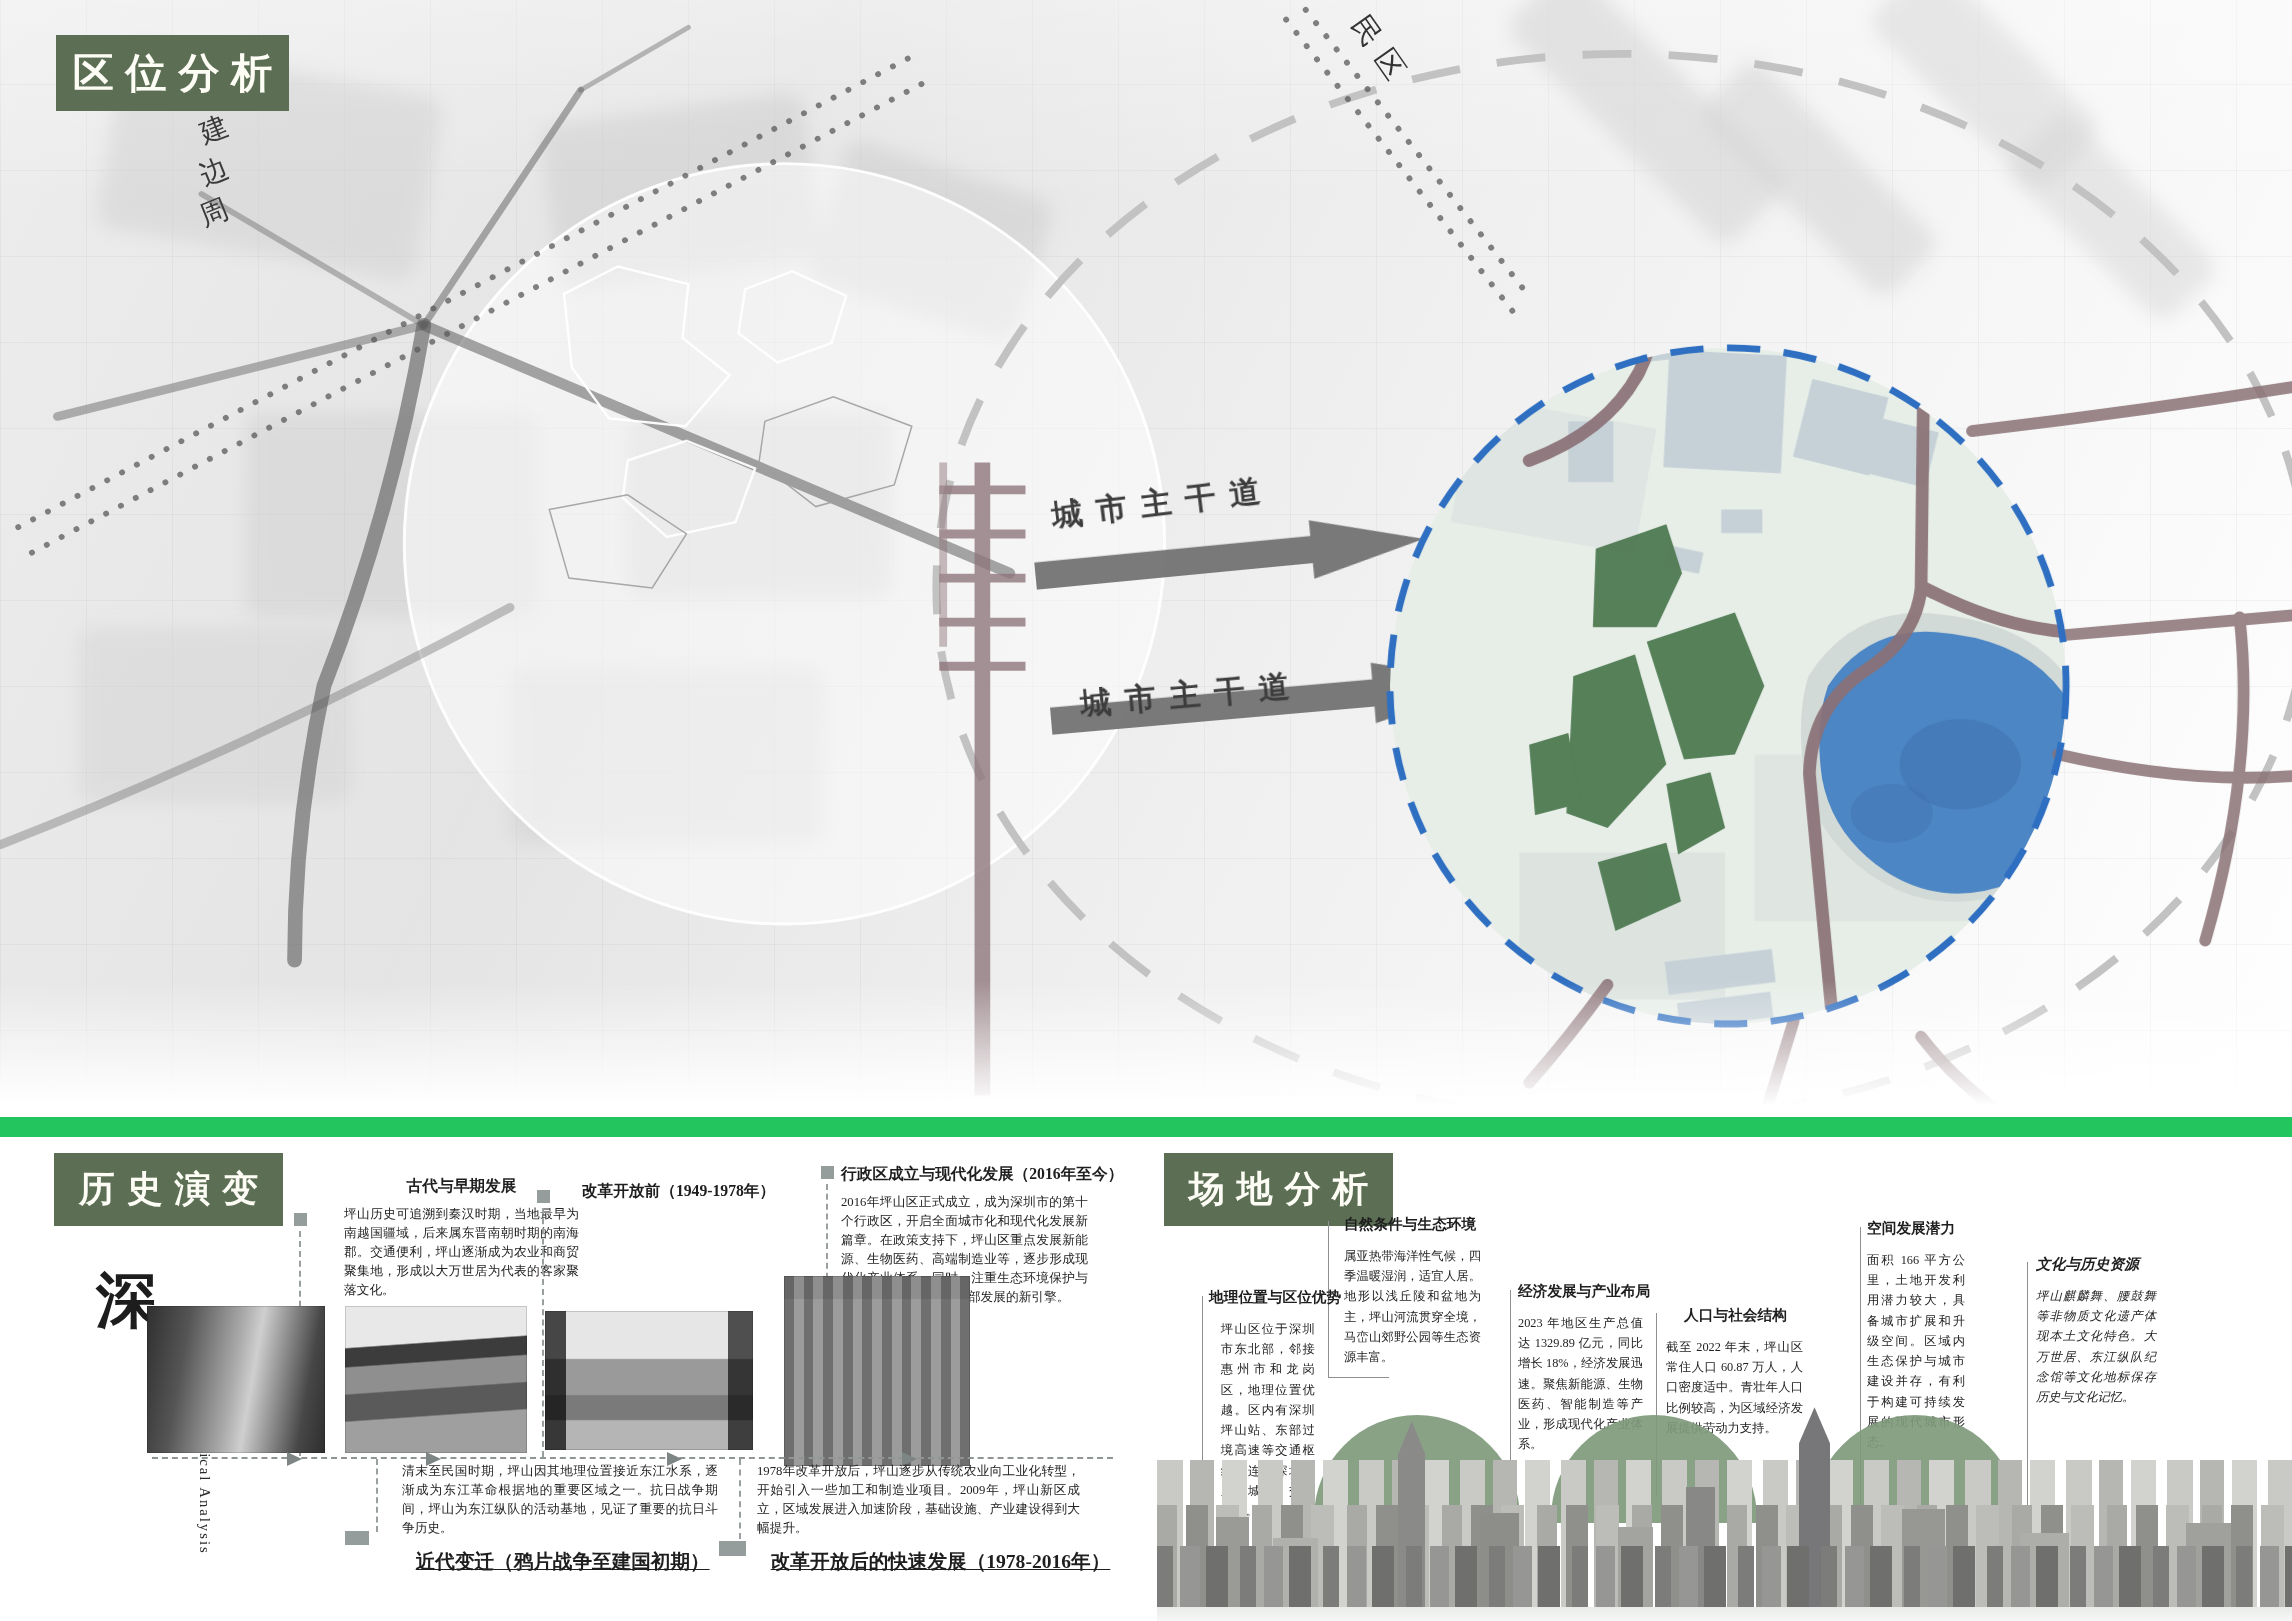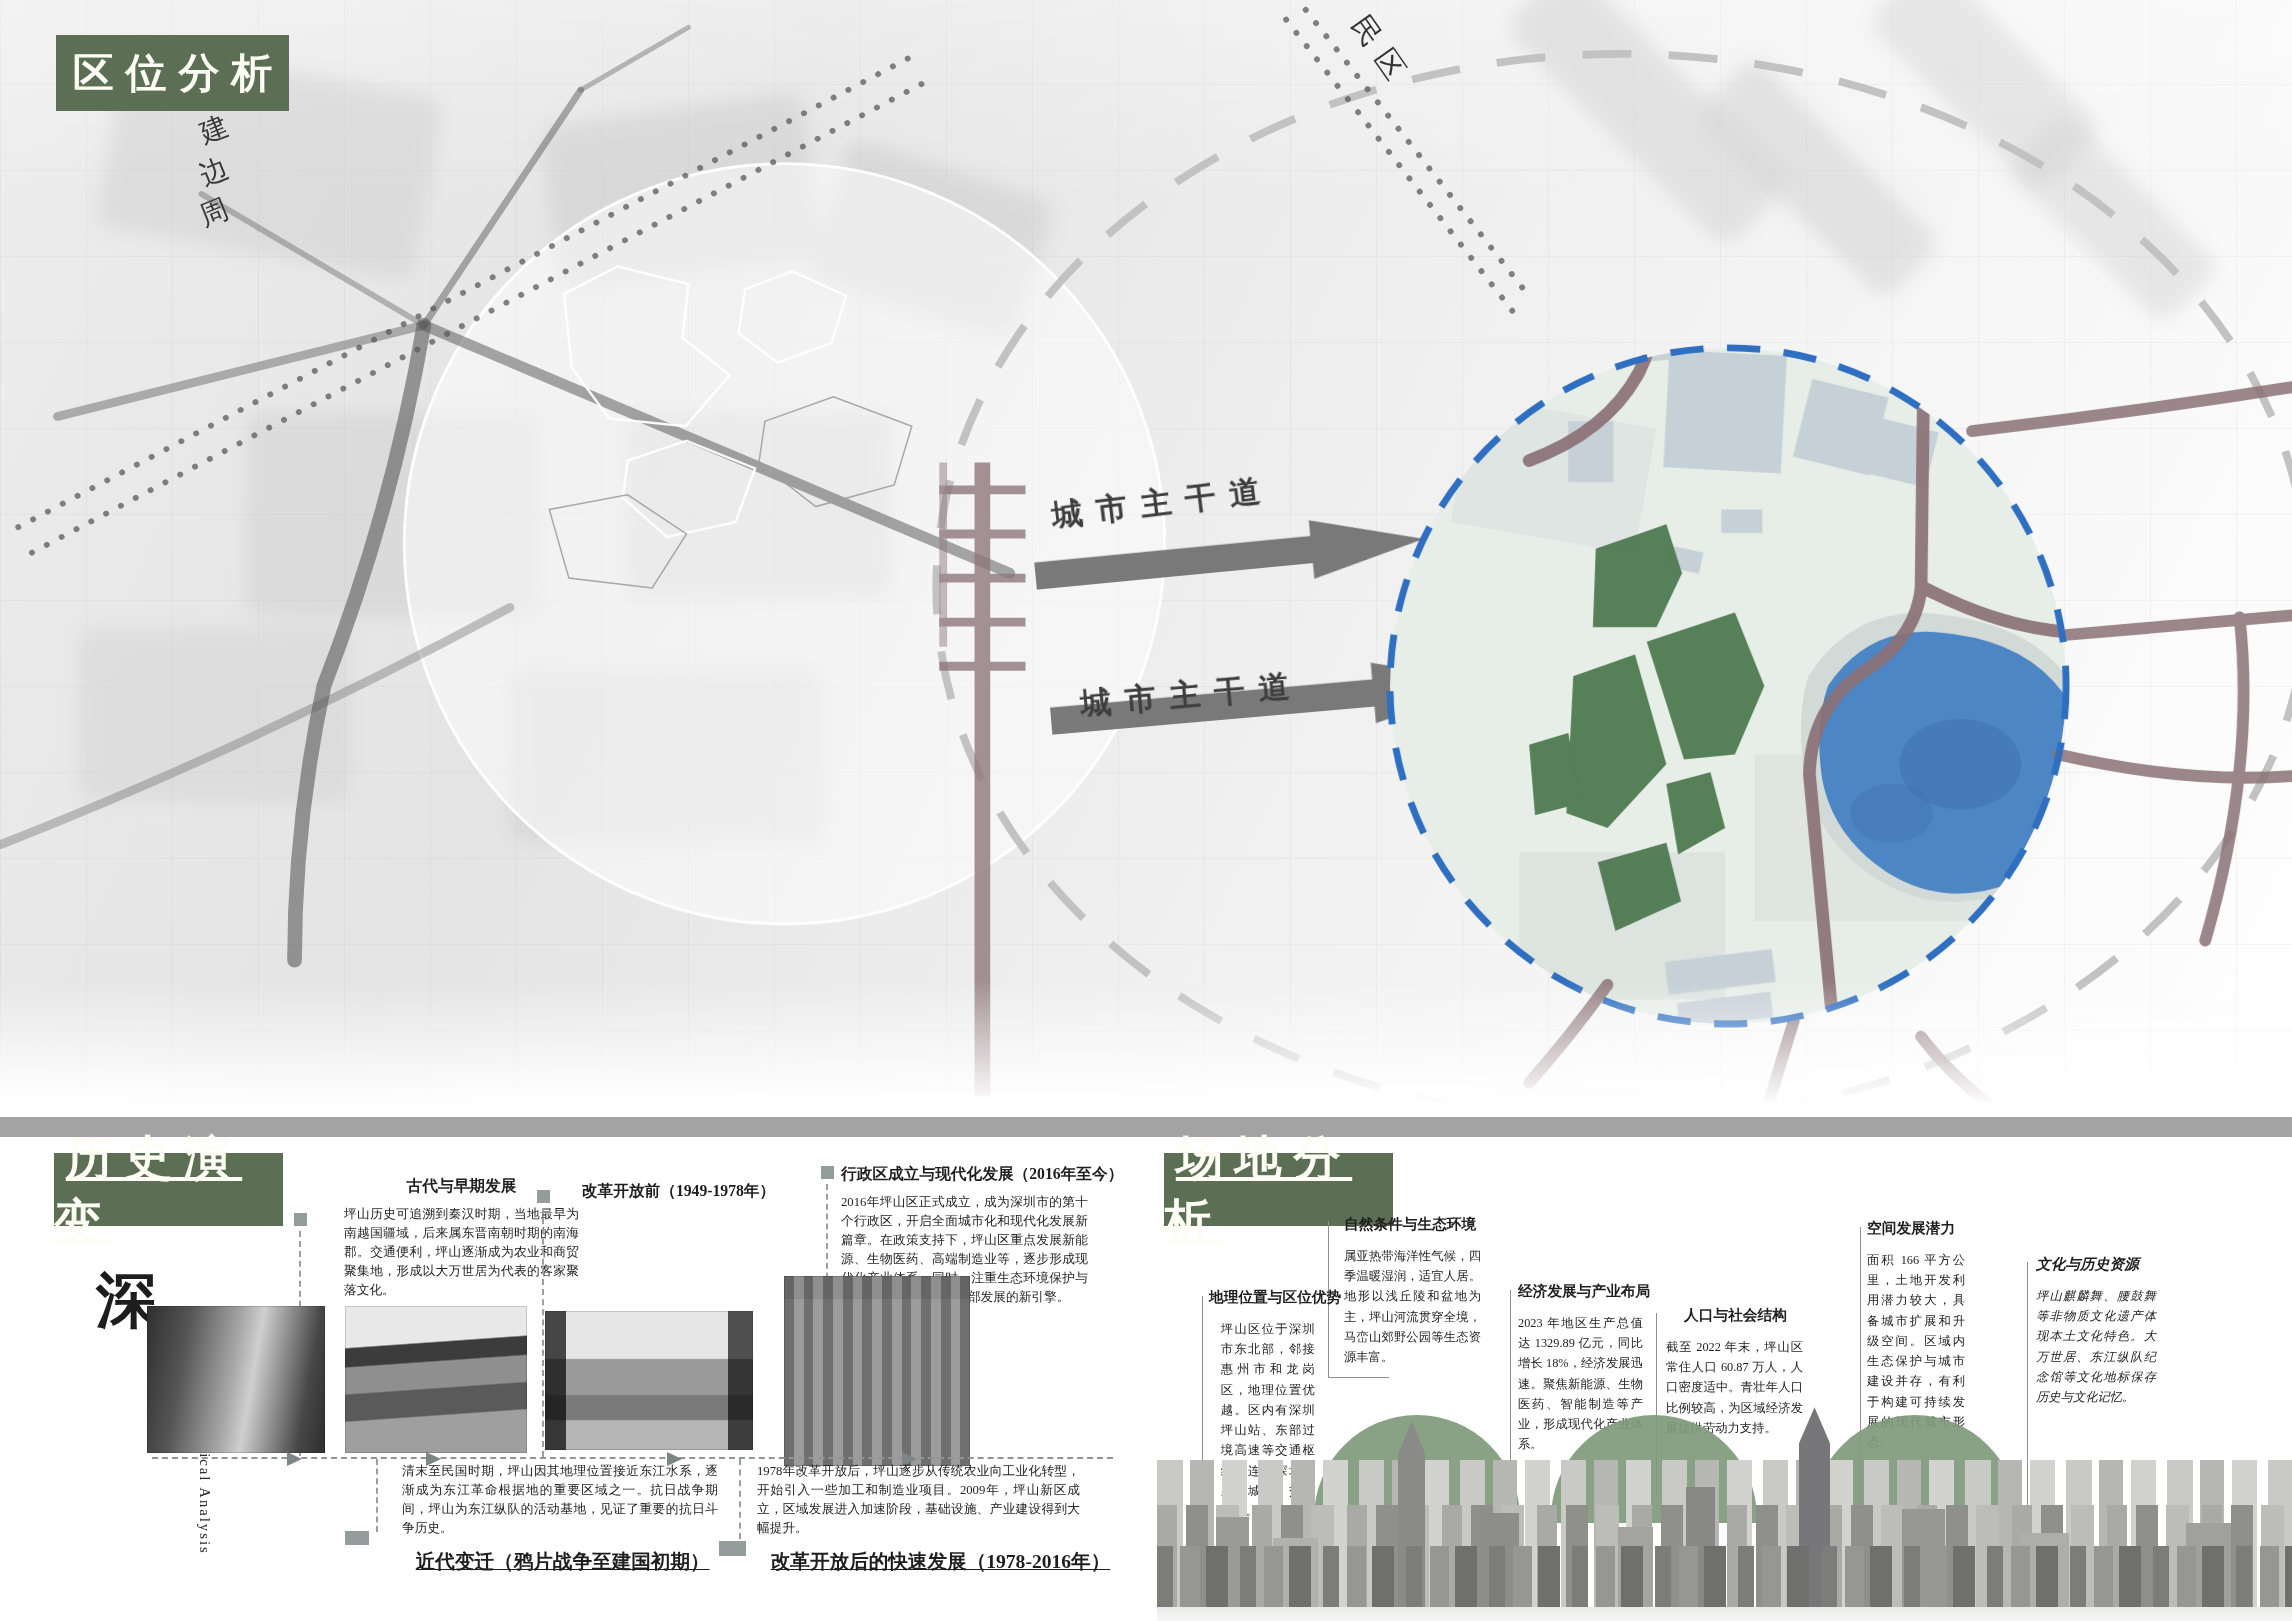--- a/index.html
+++ b/index.html
@@ -1,35 +1,35 @@
 <!DOCTYPE html>
 <html><head>
 <meta charset="utf-8">
 <style>
   html,body{margin:0;padding:0;background:#ffffff;}
-  .stage{position:relative;width:2293px;height:1621px;background:#a3a3a3;overflow:hidden;
+  .stage{position:relative;width:2293px;height:1621px;background:#22c55e;overflow:hidden;
          font-family:"Liberation Serif","DejaVu Serif",serif;color:#2b2b2b;}
 
   
   .top-map{position:absolute;left:0;top:0;width:2293px;height:1117px;overflow:hidden;
            background:
              linear-gradient(180deg,rgba(255,255,255,.35),rgba(255,255,255,0) 18%),
              repeating-linear-gradient(90deg,rgba(120,120,120,.07) 0 1px,transparent 1px 86px),
              repeating-linear-gradient(0deg,rgba(120,120,120,.07) 0 1px,transparent 1px 86px),
              linear-gradient(115deg,#ededed 0%,#e4e4e4 30%,#efefef 55%,#f7f7f7 78%,#ffffff 100%);}
   .blob{position:absolute;filter:blur(8.8px);border-radius:17.6px;}
   .fadeout-bottom{position:absolute;left:0;top:980px;width:2293px;height:137px;
                   background:linear-gradient(180deg,rgba(255,255,255,0),#ffffff 92%);}
   .map-svg{position:absolute;left:0;top:0;}
 
   .tag{position:absolute;background:#5c6f54;color:#fdfdf6;display:flex;align-items:center;justify-content:center;
        font-family:"Liberation Sans","DejaVu Sans",sans-serif;font-weight:bold;
        letter-spacing:11.8px;text-indent:11.8px;}
   .tag-large{width:233px;height:76px;font-size:41px;}
-  .tag-small{width:229px;height:73px;font-size:47px;text-decoration:underline;}
+  .tag-small{width:229px;height:73px;font-size:36px;}
 
   .road-label{position:absolute;font-weight:bold;font-size:31px;color:#3d3d3d;letter-spacing:13.7px;white-space:nowrap;}
   .residential-label{position:absolute;font-size:29px;color:#333;letter-spacing:11.8px;transform:rotate(55deg);transform-origin:left top;}
   .peripheral-label{position:absolute;display:flex;flex-direction:column;gap:13.7px;}
   .peripheral-label span{font-size:28px;color:#3a3a3a;transform:rotate(-22deg);line-height:1;}
 
   
   .history{position:absolute;left:0;top:1137px;width:1132px;height:484px;background:#fff;}
   .v-title-big{position:absolute;left:96px;top:1260px;font-size:61px;font-weight:bold;color:#1d1d1d;}
   .v-title-rest{position:absolute;left:145px;top:1329px;writing-mode:vertical-rl;font-size:31px;font-weight:bold;

